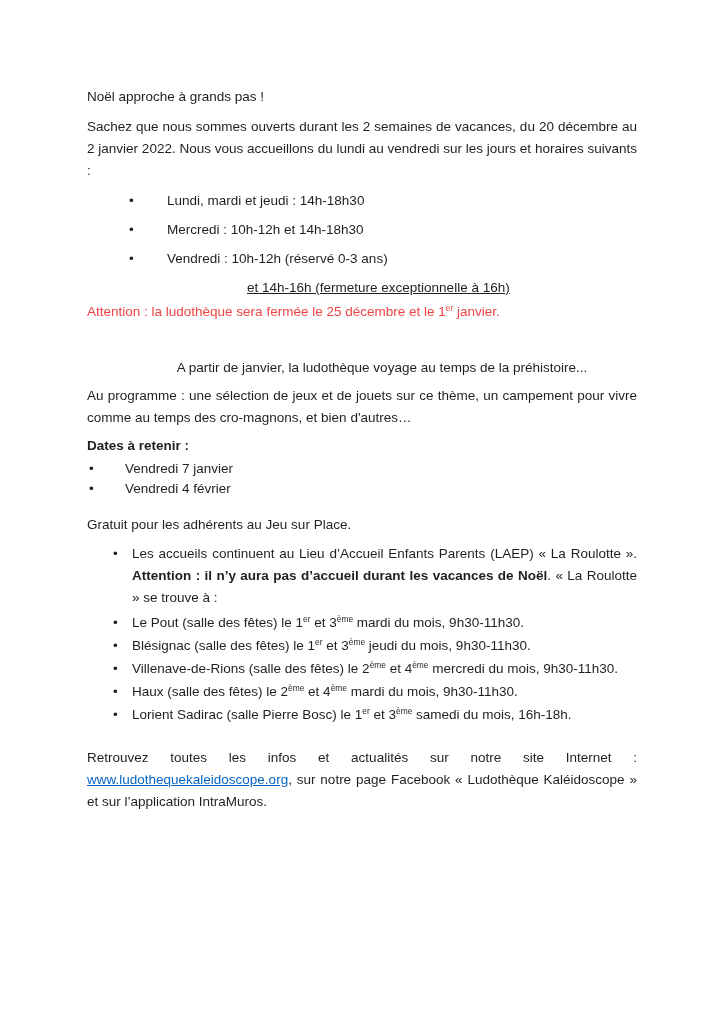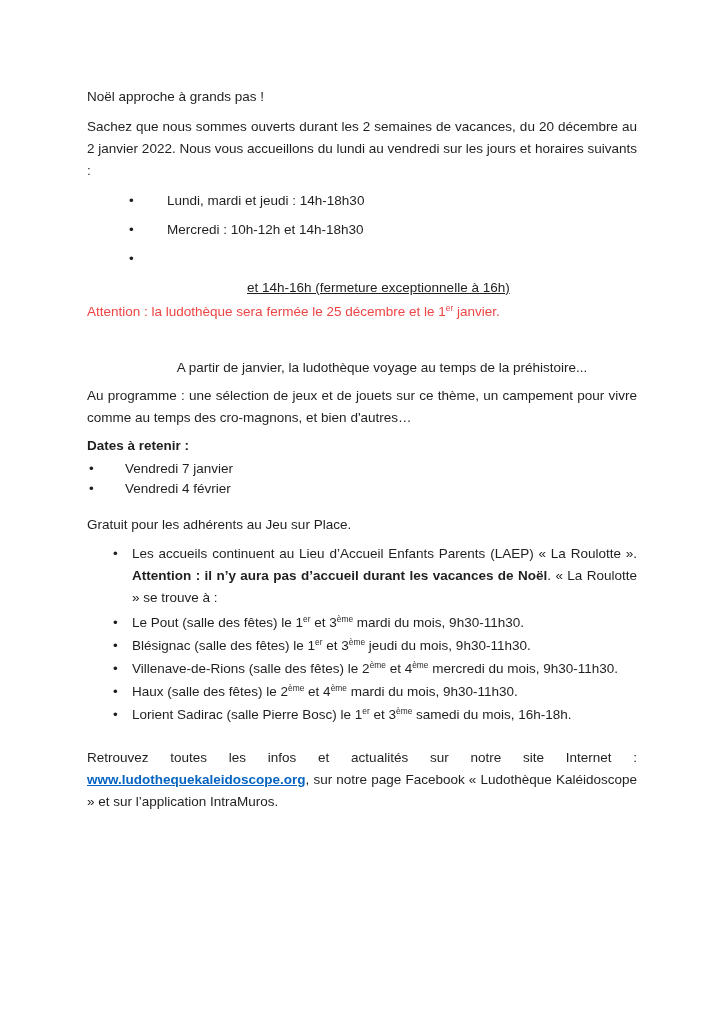--- a/index.html
+++ b/index.html
@@ -35,21 +35,20 @@
   .dates-item { margin-left: 2px; line-height: 20px; }
   .dates-item .bullet { width: 36px; }
   
   .laep-item { margin-left: 26px; margin-bottom: 1px; }
   .laep-item .bullet { width: 19px; }
   .laep-text { flex: 1; }
   .link {
     color: #0563c1;
     text-decoration: underline;
     cursor: pointer;
-    font-weight: bold;
   }
   .indent { margin-left: 40px; text-align: center; }
   .mb2 { margin-bottom: 2px; font-weight: bold; }
   .mb3 { margin-bottom: 3px; }
   .mb4 { margin-bottom: 4px; }
   .mb6 { margin-bottom: 6px; }
   .mb7 { margin-bottom: 7px; }
   .mb8 { margin-bottom: 8px; }
   .mb15 { margin-bottom: 15px; }
   .mb21 { margin-bottom: 21px; }
@@ -68,20 +67,21 @@
     <div class="row hours-item">
       <span class="bullet">•</span>
       <span>Lundi, mardi et jeudi : 14h-18h30</span>
     </div>
     <div class="row hours-item">
       <span class="bullet">•</span>
       <span>Mercredi : 10h-12h et 14h-18h30</span>
     </div>
     <div class="row hours-item">
       <span class="bullet">•</span>
+      <span>Vendredi : 10h-12h (réservé 0-3 ans)</span>
     </div>
     <p class="hours-cont">et 14h-16h (fermeture exceptionnelle à 16h)</p>
   </div>
 
   <p class="red mb34"><span>Attention : la ludothèque sera fermée le 25 décembre et le 1</span><sup>er</sup><span> janvier.</span></p>
 
   <p class="indent mb6">A partir de janvier, la ludothèque voyage au temps de la préhistoire...</p>
 
   <p class="j mb6">Au programme : une sélection de jeux et de jouets sur ce thème, un campement pour vivre comme au temps des cro-magnons, et bien d'autres…</p>
 

